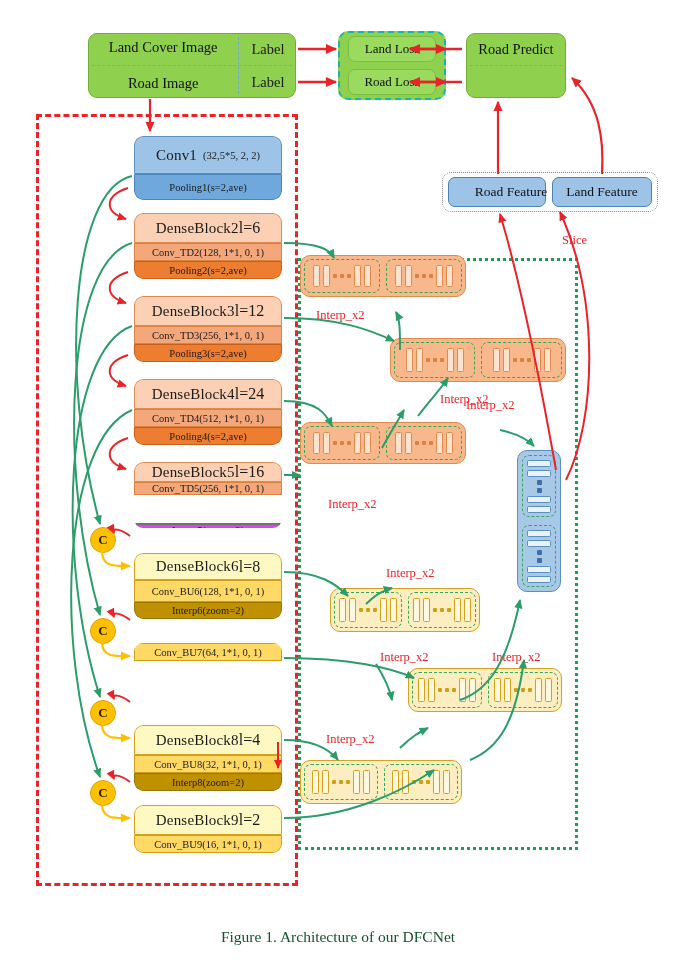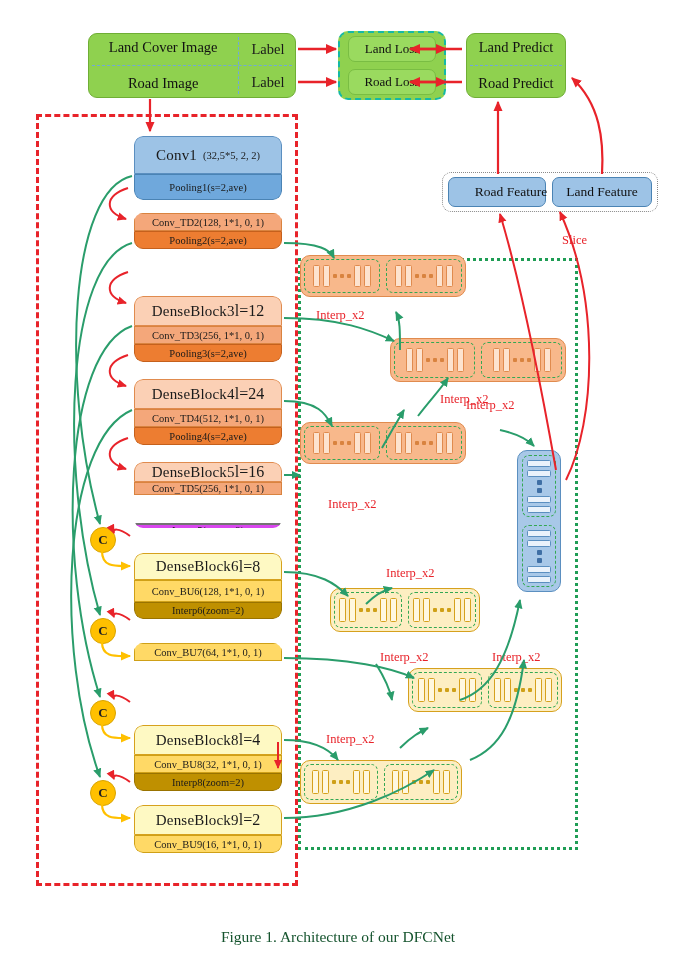--- a/index.html
+++ b/index.html
@@ -114,40 +114,43 @@
   <div class="row big-serif" style="position:absolute;left:240px;top:66px;width:56px;height:32px;">Label</div>
 
   <div class="loss-outer" style="position:absolute;left:338px;top:31px;width:108px;height:69px;
               display:flex;flex-direction:column;justify-content:space-around;
               align-items:center;box-sizing:border-box;">
     <div class="row loss-cell" style="width:88px;height:26px;">Land Loss</div>
     <div class="row loss-cell" style="width:88px;height:26px;">Road Loss</div>
   </div>
 
   <div class="blk green" style="left:466px; top:33px; width:100px; height:65px;">
-    <div class="row big-serif" style="height:50%;">Land Predict</div>
     <div class="row big-serif" style="height:50%;">Road Predict</div>
   </div>
   <div class="divider-h" style="left:470px; top:65px; width:92px;"></div>
 
   <div class="featwrap" style="left:442px; top:172px; width:216px; height:40px;"></div>
   <div class="featpill" style="left:448px; top:177px; width:98px; height:30px;padding-left:28px;">Road Feature</div>
   <div class="featpill" style="left:552px; top:177px; width:100px; height:30px;">Land Feature</div>
   <div class="elabel" style="left:562px; top:233px;">Slice</div>
 
   <div class="blk" style="left:134px; top:136px; width:148px; height:64px;">
     <div class="row blue-top" style="height:38px;border-radius:9px 9px 0 0;">
       <span class="title-row">Conv1</span>
       <span class="sub-row" style="margin-left:6px;">(32,5*5, 2, 2)</span>
     </div>
     <div class="row blue-bot sub-row" style="height:26px;border-radius:0 0 9px 9px;">Pooling1(s=2,ave)</div>
   </div>
 
   <div id="dense-host">
       <div class="blk" style="left: 134px; top: 213px; width: 148px; height: 66px;">
+        <div class="row or1" style="height: 30px; border-radius: 9px 9px 0px 0px;">
+          <span class="title-row">DenseBlock2</span>
+          <span class="lvl">l=6</span>
+        </div>
         <div class="row sub-row or-sal" style="height: 18px;">Conv_TD2(128, 1*1, 0, 1)</div>
         <div class="row sub-row or3" style="height: 18px; border-radius: 0px 0px 9px 9px;">Pooling2(s=2,ave)</div>
       </div>
       <div class="blk" style="left: 134px; top: 296px; width: 148px; height: 66px;">
         <div class="row or1" style="height: 30px; border-radius: 9px 9px 0px 0px;">
           <span class="title-row">DenseBlock3</span>
           <span class="lvl">l=12</span>
         </div>
         <div class="row sub-row or-sal" style="height: 18px;">Conv_TD3(256, 1*1, 0, 1)</div>
         <div class="row sub-row or3" style="height: 18px; border-radius: 0px 0px 9px 9px;">Pooling3(s=2,ave)</div>

